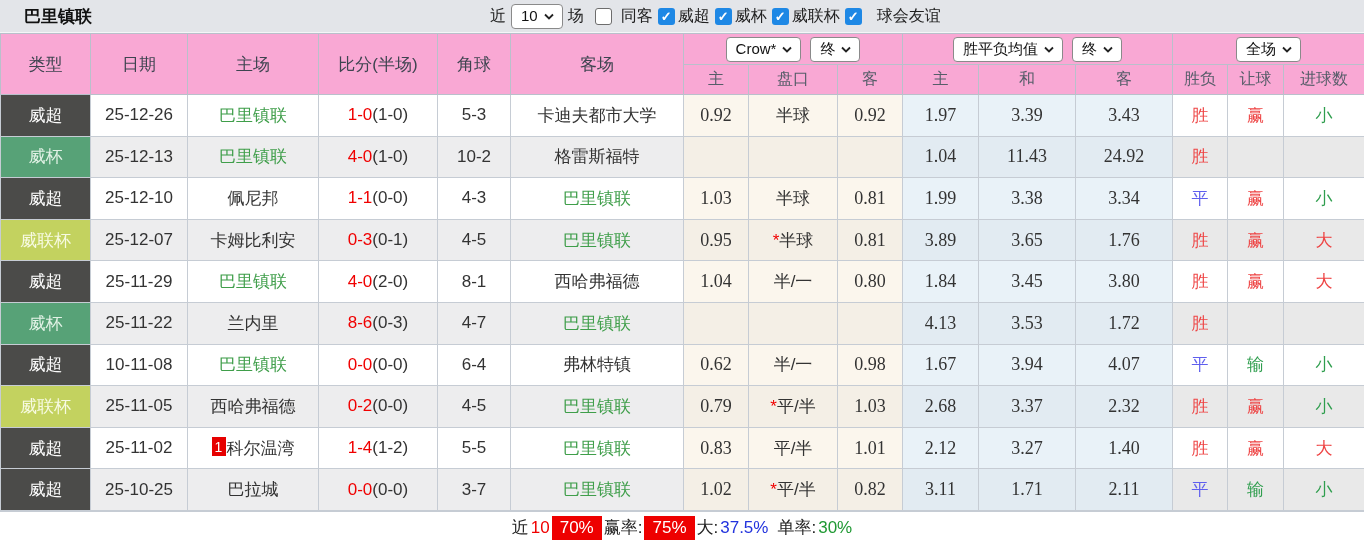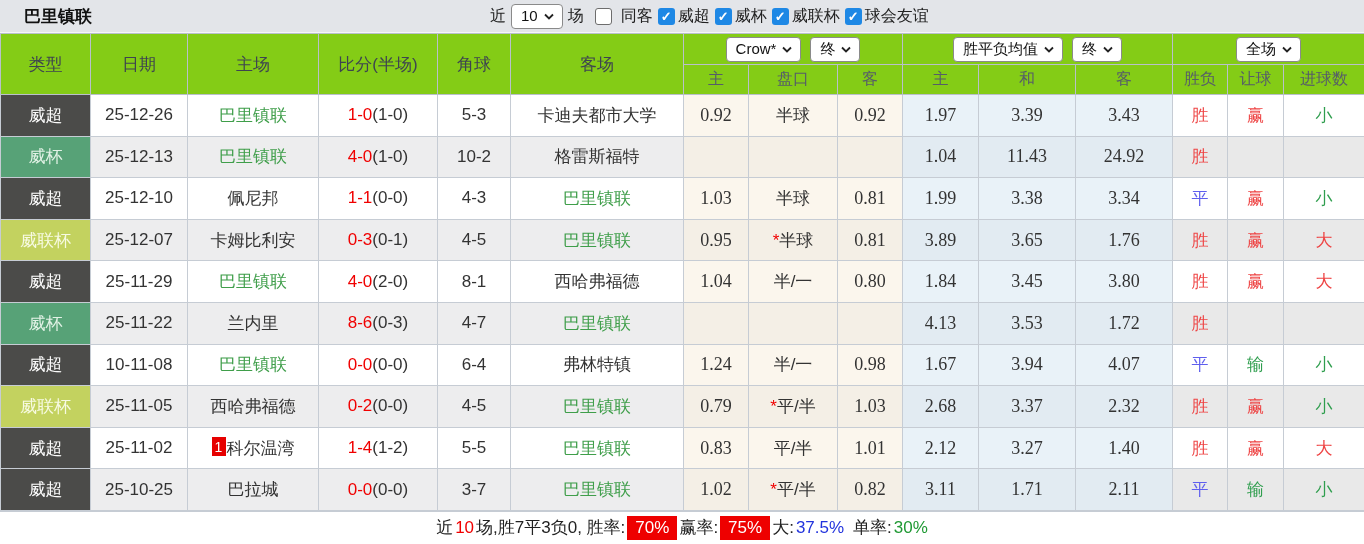--- a/index.html
+++ b/index.html
@@ -15,21 +15,21 @@
   .select-box { display: inline-flex; align-items: center; gap: 6px; background: #fff; border: 1px solid #8a8a8a; border-radius: 4px; padding: 2px 8px 3px 9px; font-size: 15px; color: #111; cursor: default; line-height: 18px; }
   .select-box .chev { display: inline-flex; margin-top: 1px; }
 
   .cbx { width: 17px; height: 17px; border-radius: 3px; display: inline-flex; align-items: center; justify-content: center; flex: 0 0 auto; }
   .cbx.unchecked { background: #fff; border: 1.5px solid #6d6d6d; margin: 0 4px 0 6px; }
   .cbx.checked { background: #1e88e5; color: #fff; font-size: 13px; font-weight: bold; line-height: 1; }
 
   
   table { border-collapse: collapse; table-layout: fixed; width: 1364px; }
   th, td { border: 1px solid #c6ccd4; text-align: center; overflow: hidden; white-space: nowrap; }
-  thead th { background: #84cc16; border-color: #b9c0cb; font-weight: normal; color: #3e4450; }
+  thead th { background: #f9a8d4; border-color: #b9c0cb; font-weight: normal; color: #3e4450; }
   tr.hrow1 th { height: 31px; font-size: 17px; }
   tr.hrow2 th { height: 30px; font-size: 16px; color: #565d69; }
   .hgroup { display: flex; align-items: center; justify-content: center; gap: 9px; }
 
   tbody td { height: 41.6px; font-size: 17px; color: #333; }
   tbody tr:nth-child(even) td.c-plain { background: #ededee; }
   tbody tr:nth-child(odd)  td.c-plain { background: #fff; }
   tbody tr:nth-child(odd)  td.c-cream { background: #fbf6ed; }
   tbody tr:nth-child(even) td.c-cream { background: #f4efe6; }
   tbody tr:nth-child(odd)  td.c-blue  { background: #e9f2f8; }
@@ -80,21 +80,21 @@
       <span class="lbl">场</span>
       <span class="cbx unchecked"></span>
       <span class="lbl">同客</span>
       <span class="cbx checked">✓</span>
       <span class="lbl" style="margin-left:0">威超</span>
       <span class="cbx checked">✓</span>
       <span class="lbl" style="margin-left:0">威杯</span>
       <span class="cbx checked">✓</span>
       <span class="lbl" style="margin-left:0">威联杯</span>
       <span class="cbx checked">✓</span>
-      <span class="lbl" style="margin-left:0">球会友谊</span>
+      <span class="lbl" style="margin-left:12px">球会友谊</span>
     </div>
   </div>
 
   <table>
     <colgroup>
       <col style="width:90px">
         <col style="width:97px">
         <col style="width:131px">
         <col style="width:119px">
         <col style="width:73px">
@@ -291,21 +291,21 @@
       <td class="c-res goals"></td>
     </tr>
 
     <tr>
       <td class="league lg-wc">威超</td>
       <td class="c-plain date">10-11-08</td>
       <td class="c-plain home"><span class="team-name t-team">巴里镇联</span></td>
       <td class="c-plain"><span class="score-main">0-0</span><span class="score-half">(0-0)</span></td>
       <td class="c-plain corner">6-4</td>
       <td class="c-plain away"><span class="team-name">弗林特镇</span></td>
-      <td class="c-cream num odds-home">1.24</td>
+      <td class="c-cream num odds-home">0.62</td>
       <td class="c-cream handicap"><span class="star"></span><span class="handicap-text">半/一</span></td>
       <td class="c-cream num odds-away">0.98</td>
       <td class="c-blue num avg-home">1.67</td>
       <td class="c-blue num avg-draw">3.94</td>
       <td class="c-blue num avg-away">4.07</td>
       <td class="c-res result t-blue">平</td>
       <td class="c-res handicap-result t-green">输</td>
       <td class="c-res goals t-green">小</td>
     </tr>
 
@@ -361,21 +361,20 @@
       <td class="c-res result t-blue">平</td>
       <td class="c-res handicap-result t-green">输</td>
       <td class="c-res goals t-green">小</td>
     </tr>
   </tbody>
   </table>
 
   <div class="summary">
     <span>近</span>
       <span class="v-red">10</span>
-      <span>场,胜7平3负0, 胜率:</span>
     <span class="pct-badge">70%</span>
     <span>赢率:</span>
     <span class="pct-badge">75%</span>
     <span>大:</span>
       <span class="v-blue">37.5%</span>
     <span style="margin-left:8px">单率:</span>
       <span class="v-green">30%</span>
   </div>
 
 </div>

